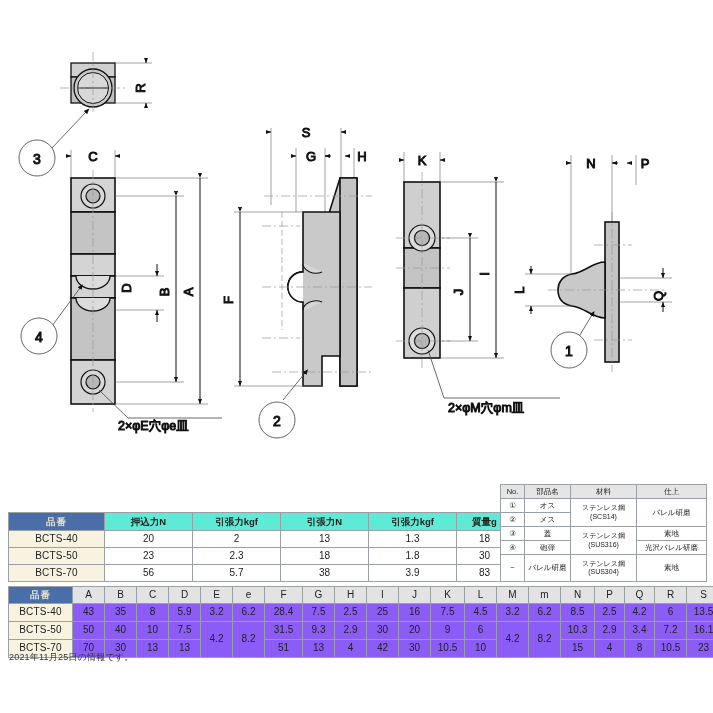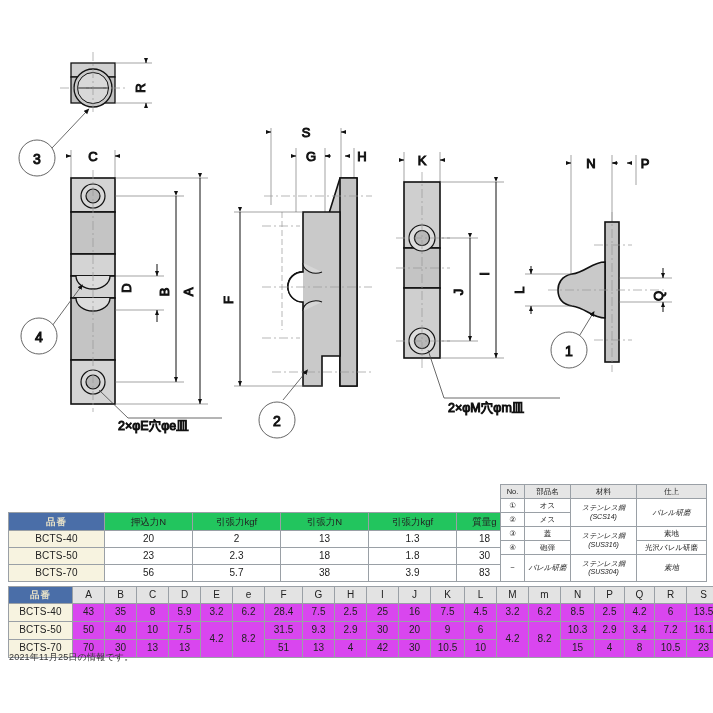--- a/index.html
+++ b/index.html
@@ -18,37 +18,37 @@
   .tbl{position:absolute;border-collapse:collapse;table-layout:fixed;}
   .tbl td,.tbl th{
     border:1px solid #9aa0a6;
     text-align:center;vertical-align:middle;
     font-size:9px;line-height:1.05;
     padding:0;color:#222;font-weight:400;
   }
 
   
   #perf-table{left:8px;top:512px;width:484px;}
-  #perf-table th{height:17px;background:#22c55e;font-weight:400;font-size:9.5px;}
+  #perf-table th{height:17px;background:#5eead4;font-weight:700;font-size:9.5px;}
   #perf-table td{height:16px;background:#ffffff;font-size:10px;}
   #perf-table th.pn{background:#4a6ea8;color:#e8e2c8;font-weight:700;letter-spacing:1px;}
   #perf-table td.pn{background:#f7f3e0;font-size:10px;letter-spacing:.2px;}
 
   
   #dim-table{left:8px;top:586px;width:697px;}
   #dim-table th{height:16px;background:#e3e3e3;font-weight:400;font-size:10px;}
-  #dim-table td{height:17px;background:#d946ef;font-size:10px;}
+  #dim-table td{height:17px;background:#8b5cf6;font-size:10px;}
   #dim-table th.pn{background:#4a6ea8;color:#e8e2c8;font-weight:700;letter-spacing:1px;font-size:9.5px;}
   #dim-table td.pn{background:#f7f3e0;font-size:10px;letter-spacing:.2px;}
 
   
   #mat-table{left:500px;top:484px;width:206px;}
   #mat-table th{height:13px;background:#e5e5e5;font-weight:400;font-size:7.5px;}
   #mat-table td{height:13px;background:#ffffff;font-size:7.5px;}
-  #mat-table td.tall{height:26px;font-style:italic;}
+  #mat-table td.tall{height:26px;}
   #mat-table td.mat{font-size:7px;line-height:1.15;}
 
   .footnote{
     position:absolute;left:9px;top:651px;
     font-size:9px;color:#333;letter-spacing:.2px;
   }
 
   
   .dimtxt{font-family:"Liberation Sans",sans-serif;font-size:13px;fill:#111;}
   .note{font-family:"Liberation Sans",sans-serif;font-size:12.5px;fill:#111;}

